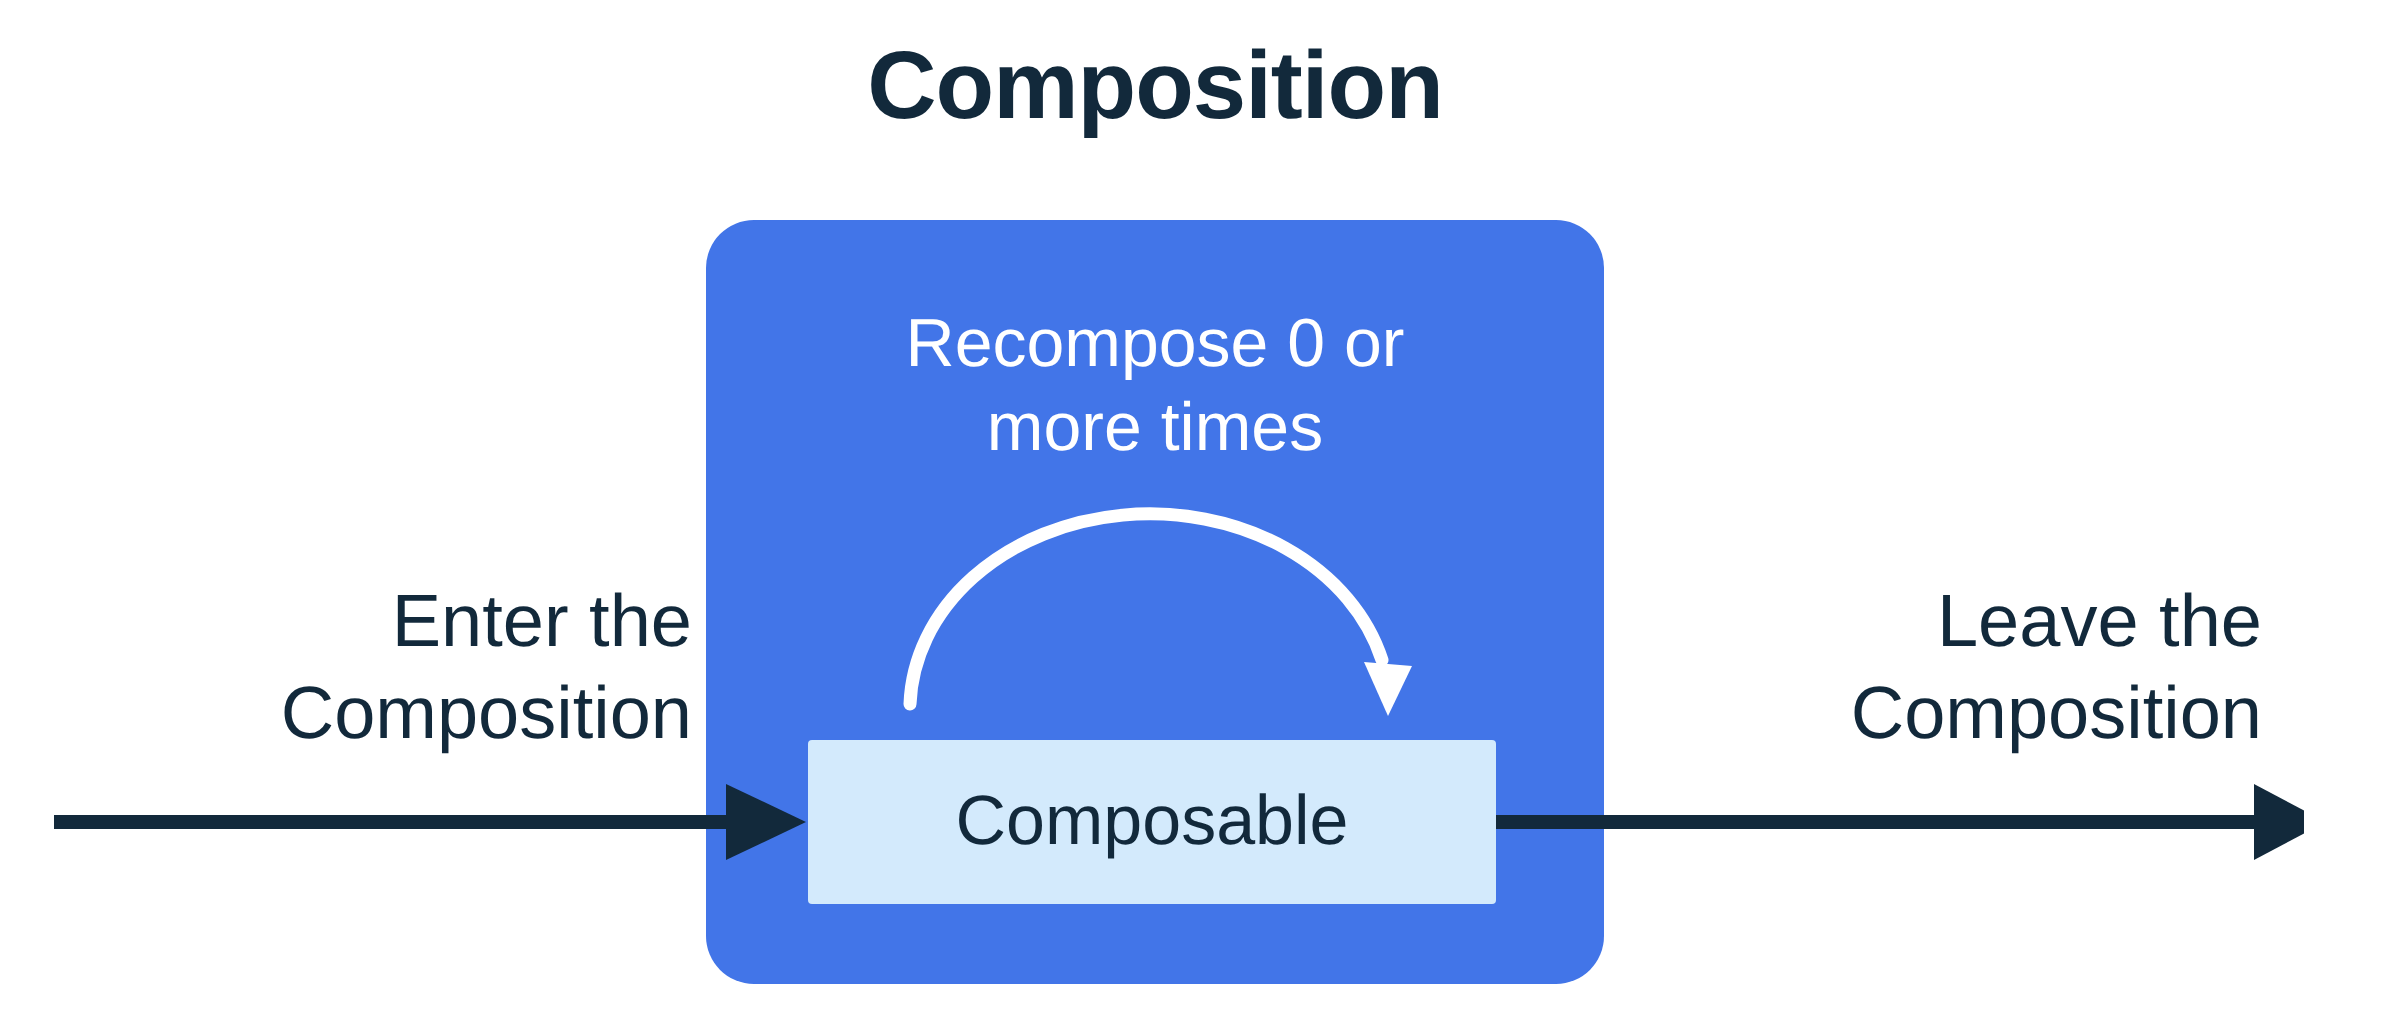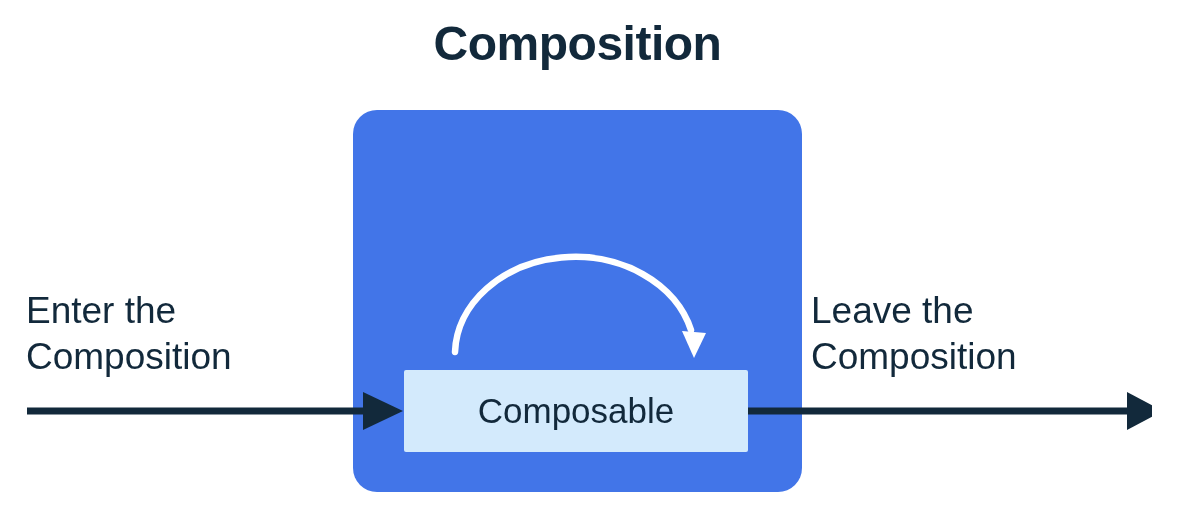--- a/index.html
+++ b/index.html
@@ -61,21 +61,21 @@
   }
   .composable-box .label {
     font-size: 35px;
     font-weight: 400;
     color: var(--c-text_dark, #12293B);
   }
   .side-label {
     position: absolute;
     top: 288px;
     width: 320px;
-    text-align: left;
+    text-align: right;
     font-size: 37px;
     font-weight: 400;
     color: var(--c-text_dark, #12293B);
     line-height: 46px;
   }
   .side-label.enter { left: 26px; }   
   .side-label.leave { left: 811px; }  
   .arrow-layer {
     position: absolute;
     left: 0;
@@ -91,20 +91,24 @@
 </style>
 </head>
 <body>
 
 <div class="canvas">
 
   <div class="title">Composition</div>
 
   <div class="composition-box"></div>
 
+  <div class="recompose-label">
+    <div>Recompose 0 or</div>
+    <div>more times</div>
+  </div>
 
   <div class="composable-box">
     <span class="label">Composable</span>
   </div>
 
   <svg class="arrow-layer" viewBox="0 0 1191 512" aria-hidden="true">
 
     <g>
       <line class="dark-stroke" x1="27" y1="411" x2="367" y2="411" stroke-width="7"></line>
       <polygon class="dark-fill" points="363,392 403,411 363,430"></polygon>

